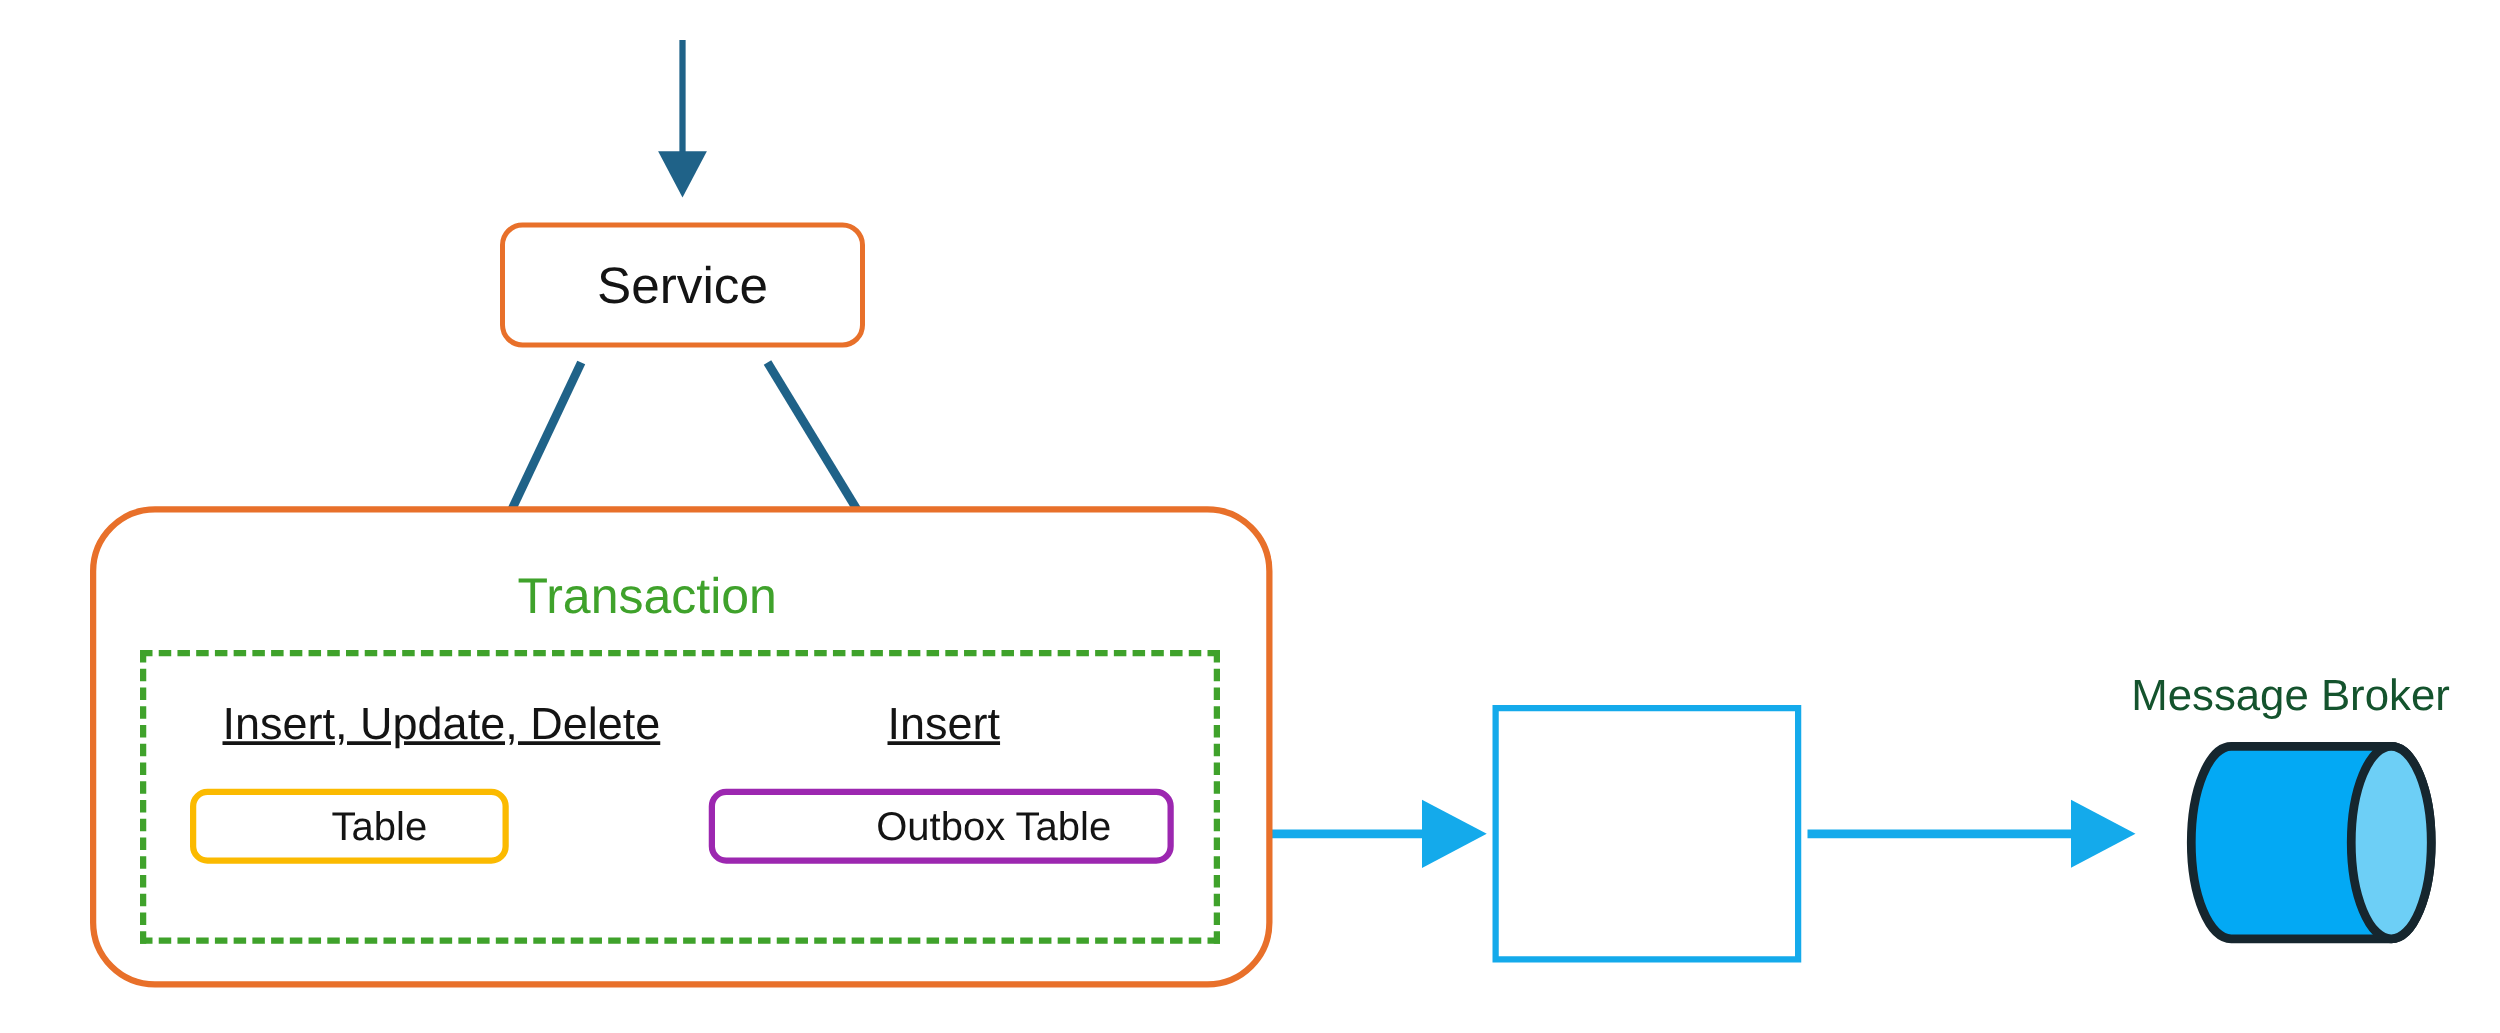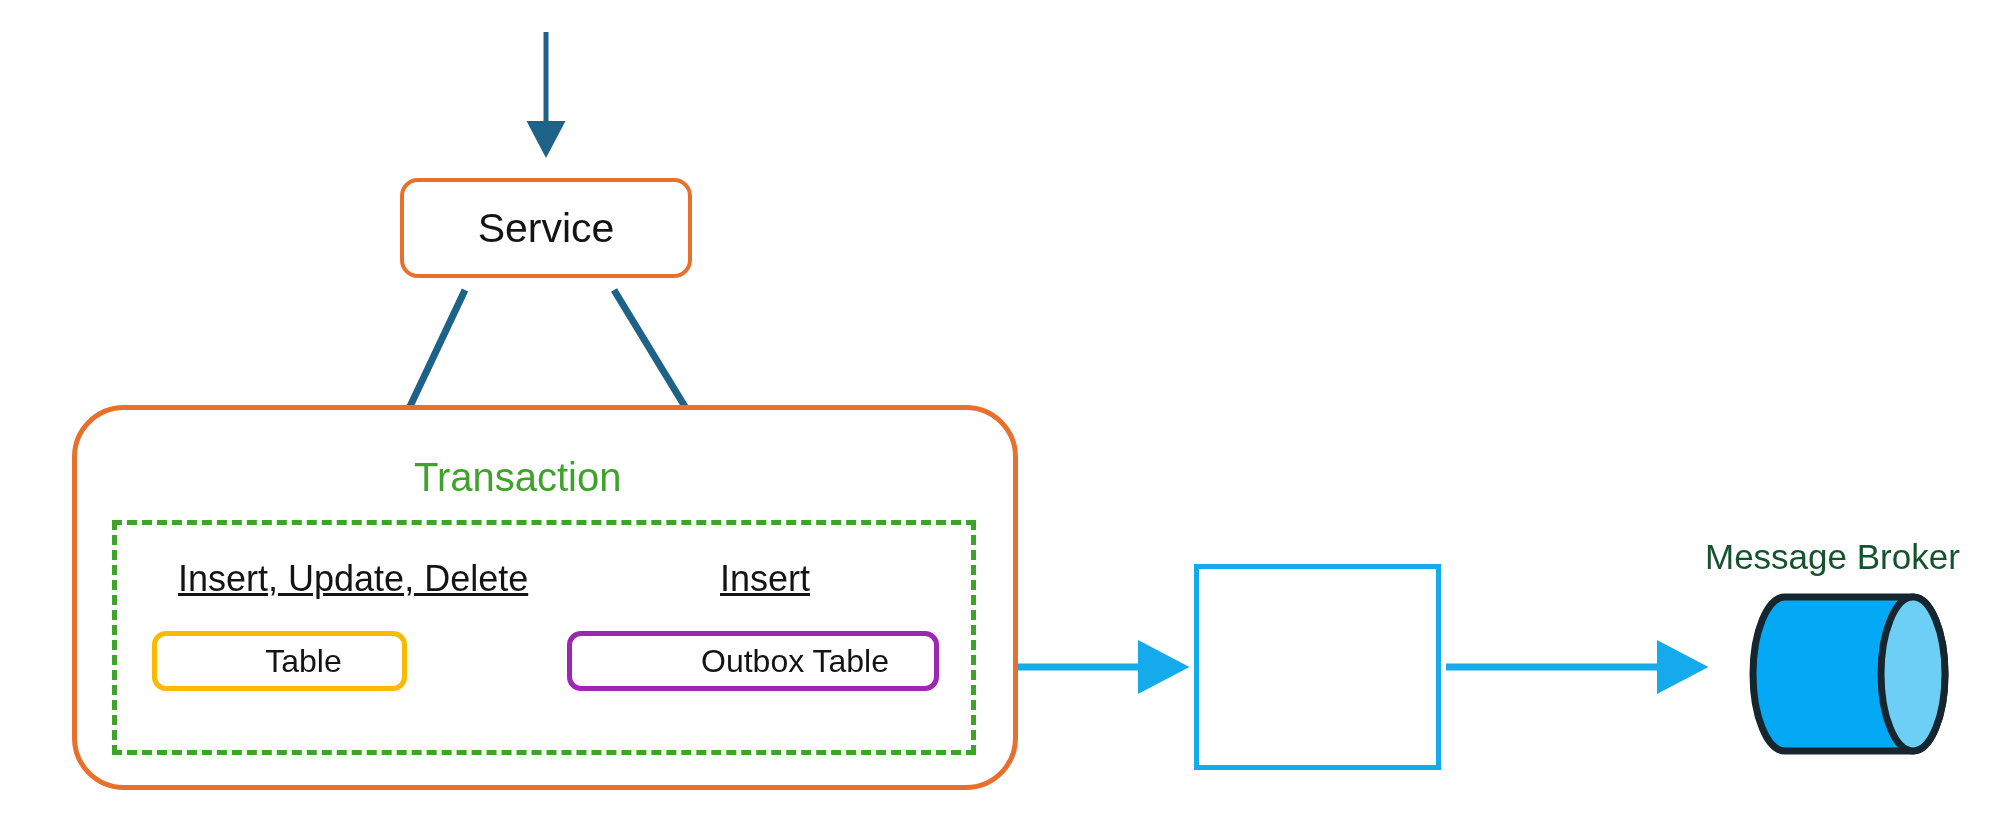--- a/index.html
+++ b/index.html
@@ -91,21 +91,21 @@
 
   
   .op-label {
     position: absolute;
     font-size: 36px;
     color: #141414;
     white-space: nowrap;
     text-decoration: underline;
   }
   .op-label-crud { left: 178px; top: 558px; }
-  .op-label-insert { left: 710px; top: 558px; margin-left: 10px; }
+  .op-label-insert { left: 710px; top: 558px; }
 
   
   .table-box {
     position: absolute;
     top: 631px;
     height: 60px;
     border-radius: 14px;
     background: #ffffff;
     box-sizing: border-box;
   }

